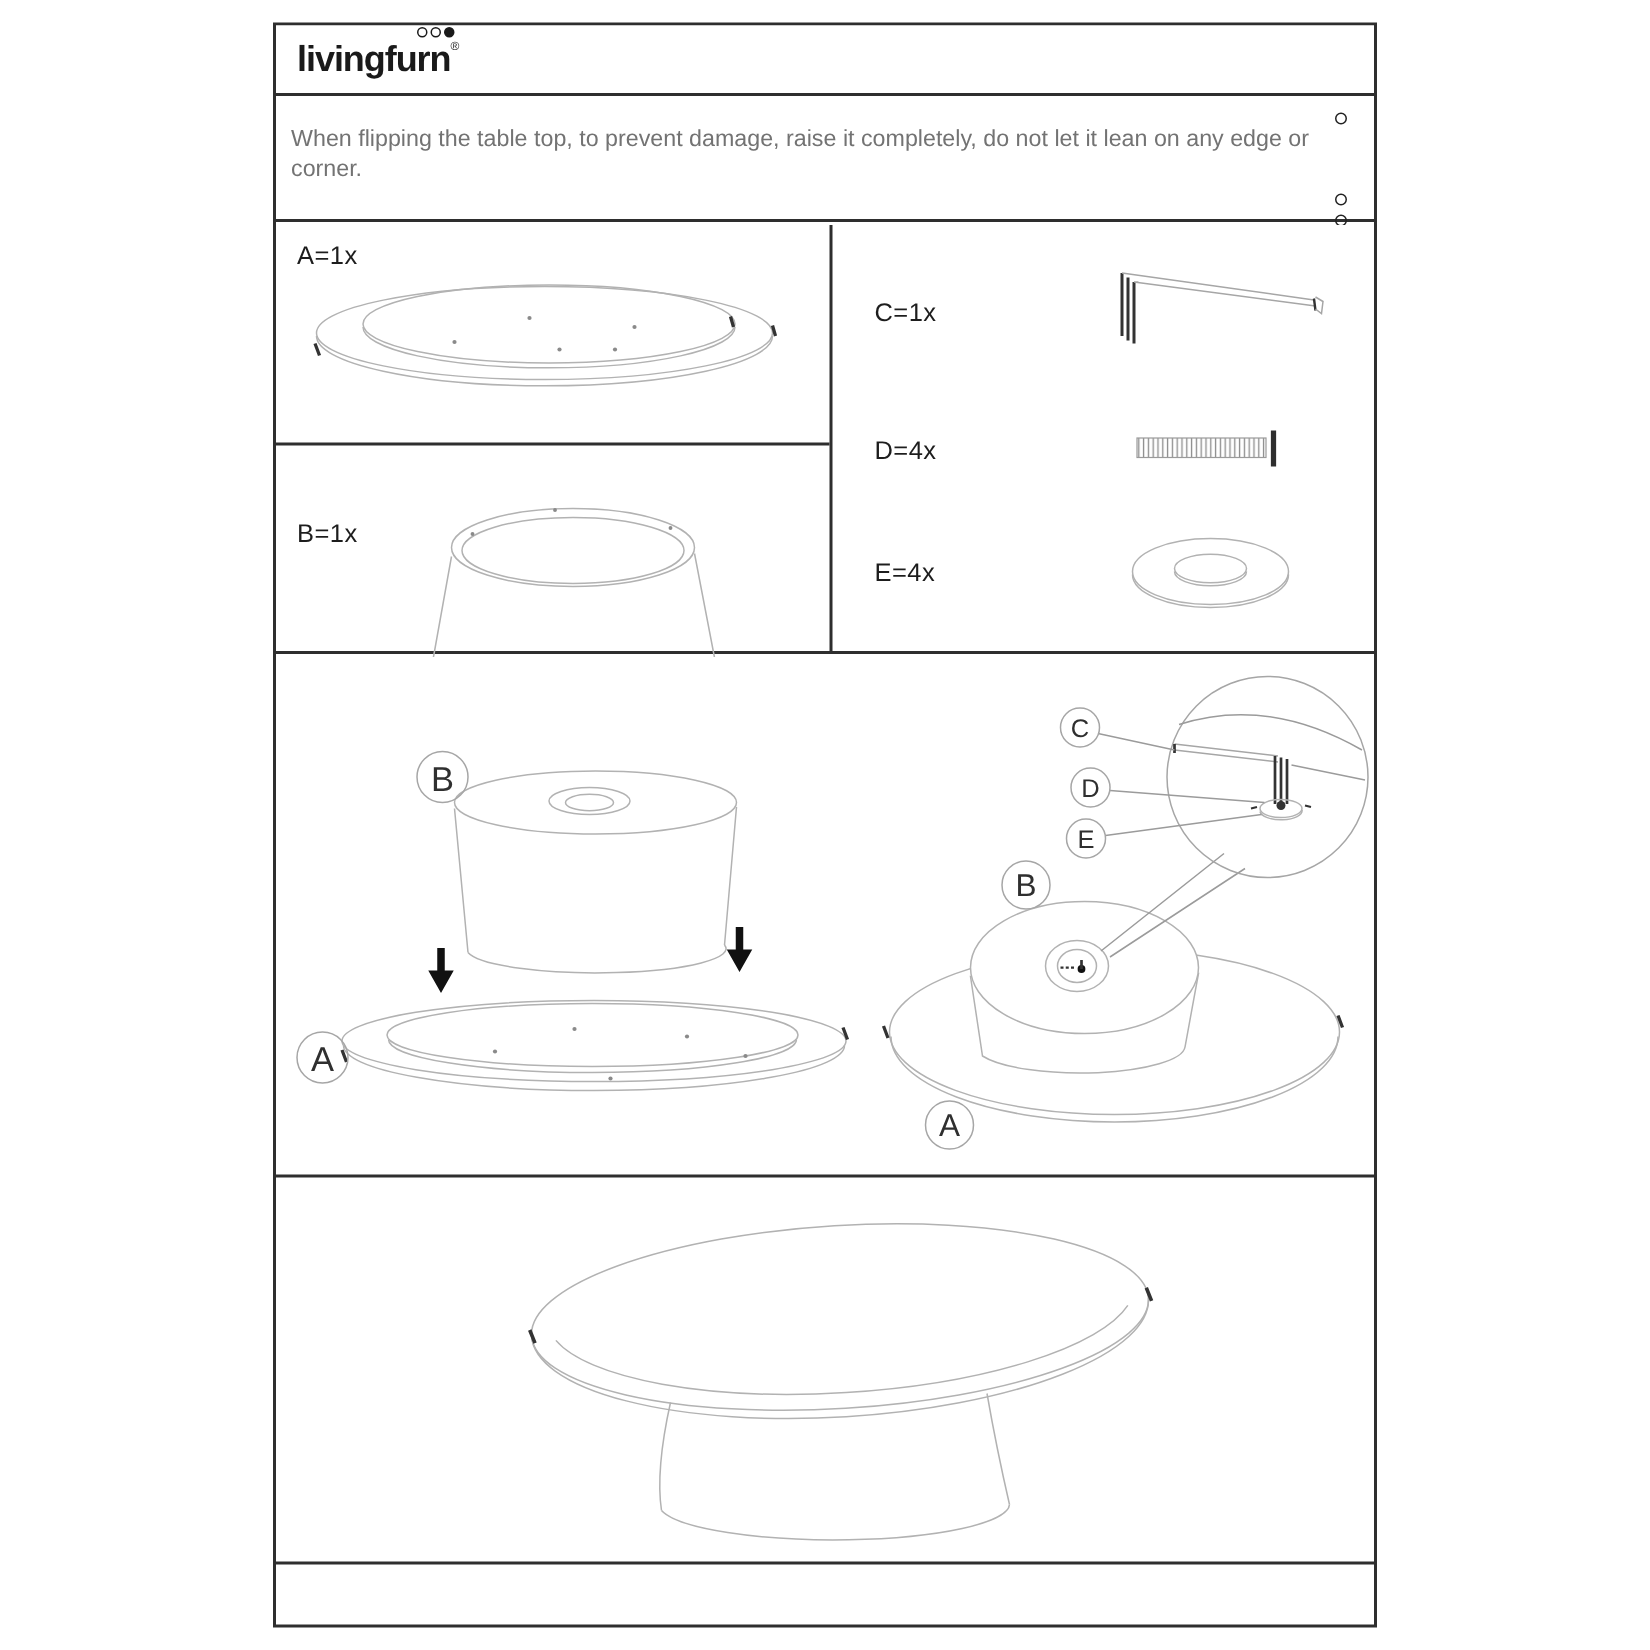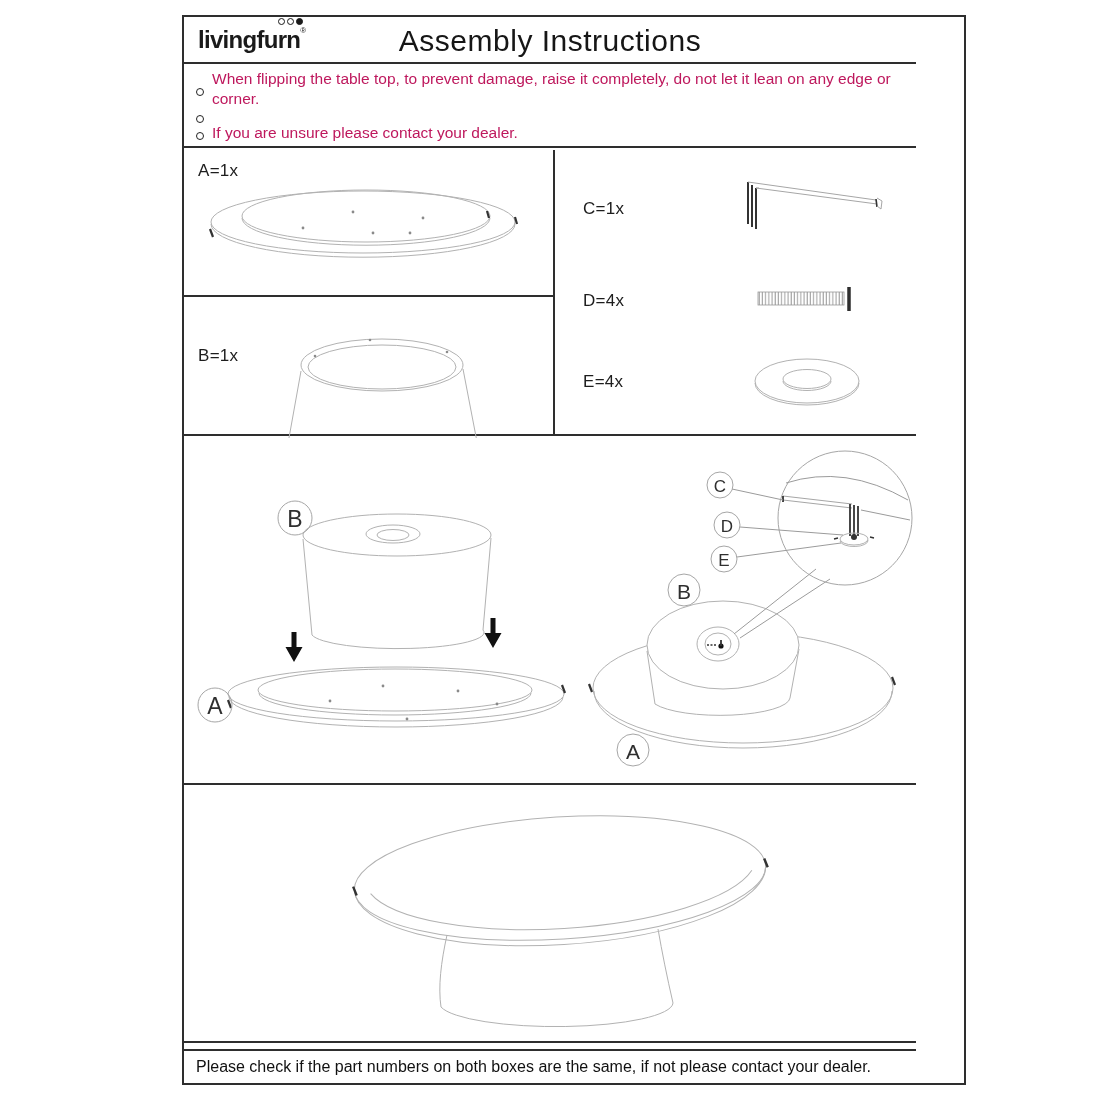--- a/index.html
+++ b/index.html
@@ -1,31 +1,31 @@
 <!DOCTYPE html>
 <html><head>
 <meta charset="utf-8">
 <style>
   html,body{margin:0;padding:0;background:#ffffff;}
   body{width:1100px;height:1100px;position:relative;font-family:"Liberation Sans",sans-serif;color:#1c1c1c;}
-  .frame{position:absolute;left:182px;top:15px;width:732px;height:1066px;border:2px solid #2e2e2e;background:#fff;padding-left:48px;}
+  .frame{position:absolute;left:182px;top:15px;width:732px;height:1066px;border:2px solid #2e2e2e;background:#fff;}
   .sec{position:absolute;left:0;width:732px;box-sizing:border-box;background:#fff;}
 
   
   .header{top:0;height:47px;border-bottom:2px solid #2e2e2e;}
   .logo{position:absolute;left:14px;top:9px;font-size:24px;font-weight:bold;letter-spacing:-0.7px;color:#1a1a1a;}
   .logo .dots{position:absolute;right:3px;top:-8px;display:flex;gap:2px;}
   .logo .dots i{width:5px;height:5px;border:1.3px solid #1a1a1a;border-radius:50%;display:block;}
   .logo .dots i.filled{background:#1a1a1a;}
   .logo sup{font-size:8px;font-weight:normal;vertical-align:top;}
   .title{position:absolute;left:0;right:0;top:7px;text-align:center;font-size:30px;color:#161616;letter-spacing:0.5px;}
 
   
   .warnings{top:49px;height:82px;border-bottom:2px solid #2e2e2e;padding:3px 10px 0 10px;}
-  .warn{display:flex;align-items:center;font-size:15.5px;line-height:20px;color:#be185d;}
+  .warn{display:flex;align-items:flex-end;font-size:15.5px;line-height:20px;color:#737373;flex-direction:column;}
   .warn .bullet{width:6px;height:6px;border:1.6px solid #222;border-radius:50%;margin:6px 8px 0 2px;flex:0 0 auto;}
 
   
   .parts{top:133px;height:286px;border-bottom:2px solid #2e2e2e;}
   .parts-left{position:absolute;left:0;top:0;width:371px;height:286px;border-right:2px solid #2e2e2e;box-sizing:border-box;}
   .part-box{position:absolute;left:0;width:369px;text-align:right;}
   .box-a{top:0;height:145px;border-bottom:2px solid #2e2e2e;}
   .box-b{top:147px;height:116px;margin-top:36px;}
   .parts-right{position:absolute;left:371px;top:0;width:361px;height:286px;}
   .part-label{position:absolute;font-size:17px;color:#1d1d1d;letter-spacing:0.3px;}
@@ -56,21 +56,20 @@
 <div class="frame">
 
   <div class="sec header">
     <div class="logo">
       <span class="dots">
           <i></i>
           <i></i>
           <i class="filled"></i>
         </span><span>livingfurn</span><sup>®</sup>
     </div>
-    <div class="title">Assembly Instructions</div>
   </div>
 
   <div class="sec warnings">
     <div class="warn">
         <span class="bullet"></span>
         <span>When flipping the table top, to prevent damage, raise it completely, do not let it lean on any edge or corner.</span>
       </div>
     <div class="warn">
         <span class="bullet"></span>
       </div>
@@ -229,15 +228,14 @@
         <path class="lw" d="M170,91 A204,66 0 0 0 582,91"></path>
         <path class="lw" d="M186,95 A196,60 0 0 0 568,95"></path>
         <path class="dk" stroke-width="2.4" d="M169,87 l3,9 M581,84 l3,9"></path>
       </g>
       <path class="lw" d="M263,148 C257,175 254,200 257,220"></path>
       <path class="lw" d="M257,220 A117,24 0 0 0 489,216"></path>
       <path class="lw" d="M489,216 C483,190 478,165 474,142"></path>
     </svg>
   </div>
 
-  <div class="sec footer">Please check if the part numbers on both boxes are the same, if not please contact your dealer.</div>
 
 </div>
 
 </body></html>

